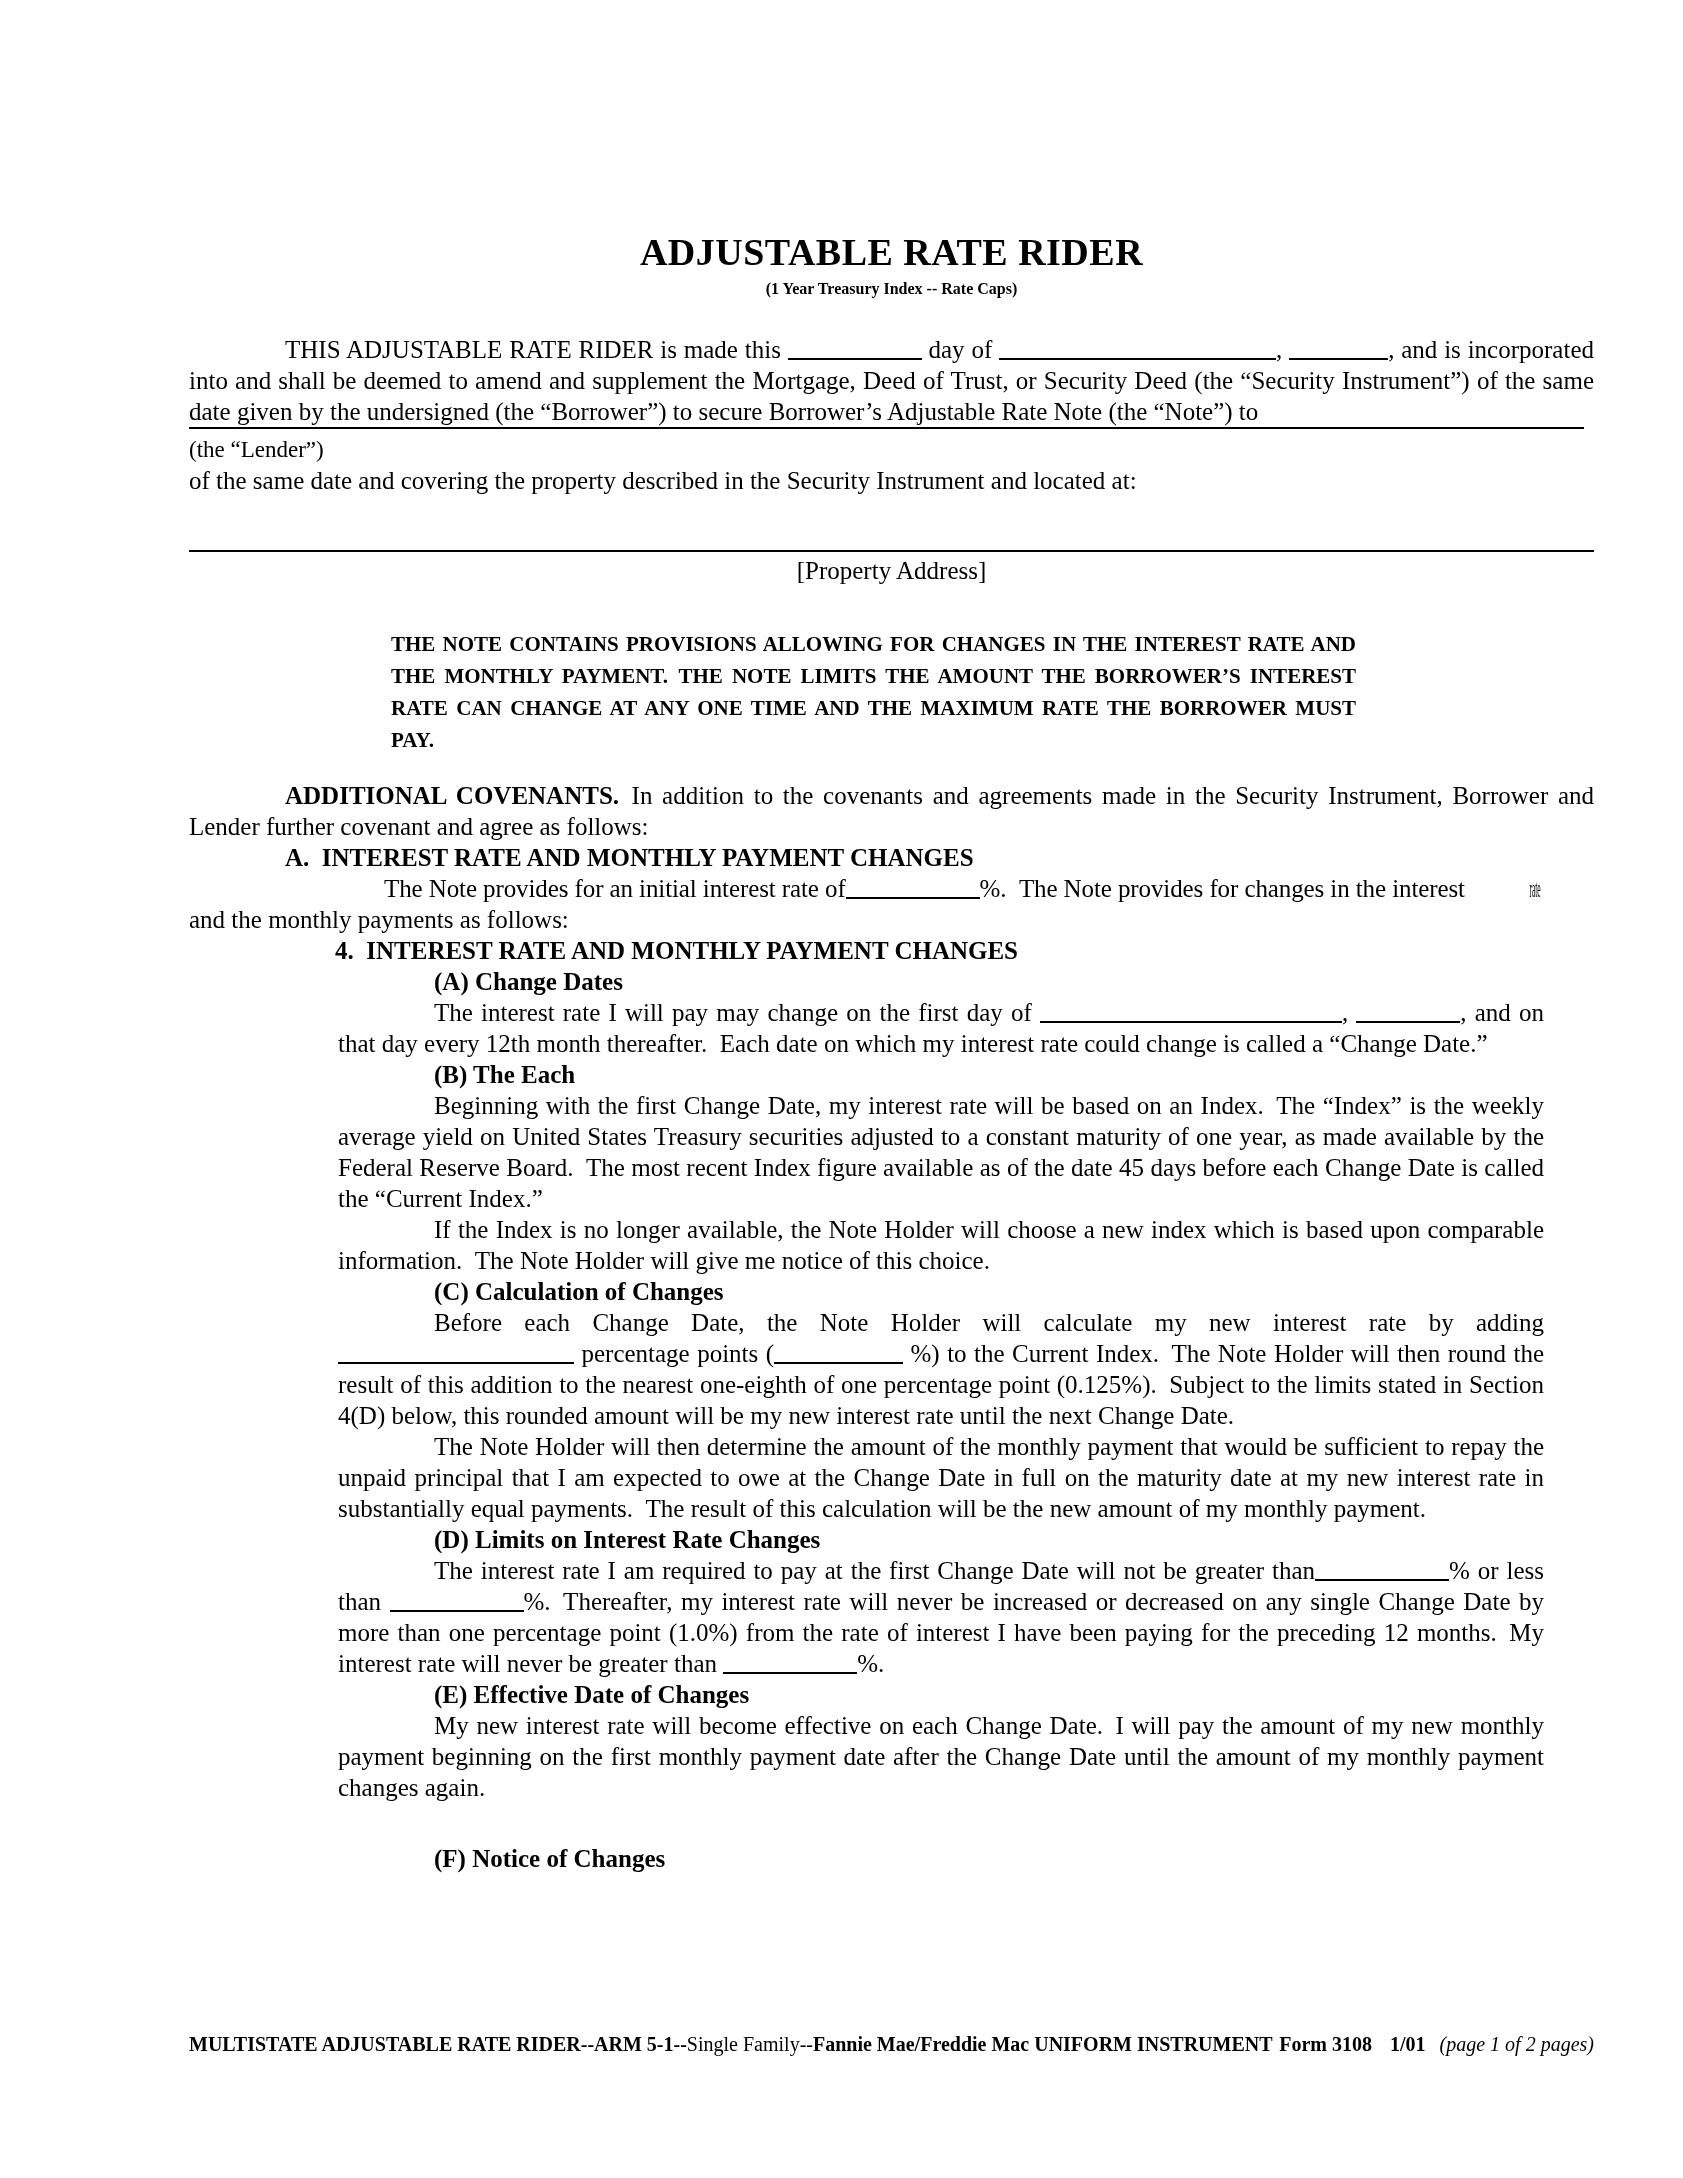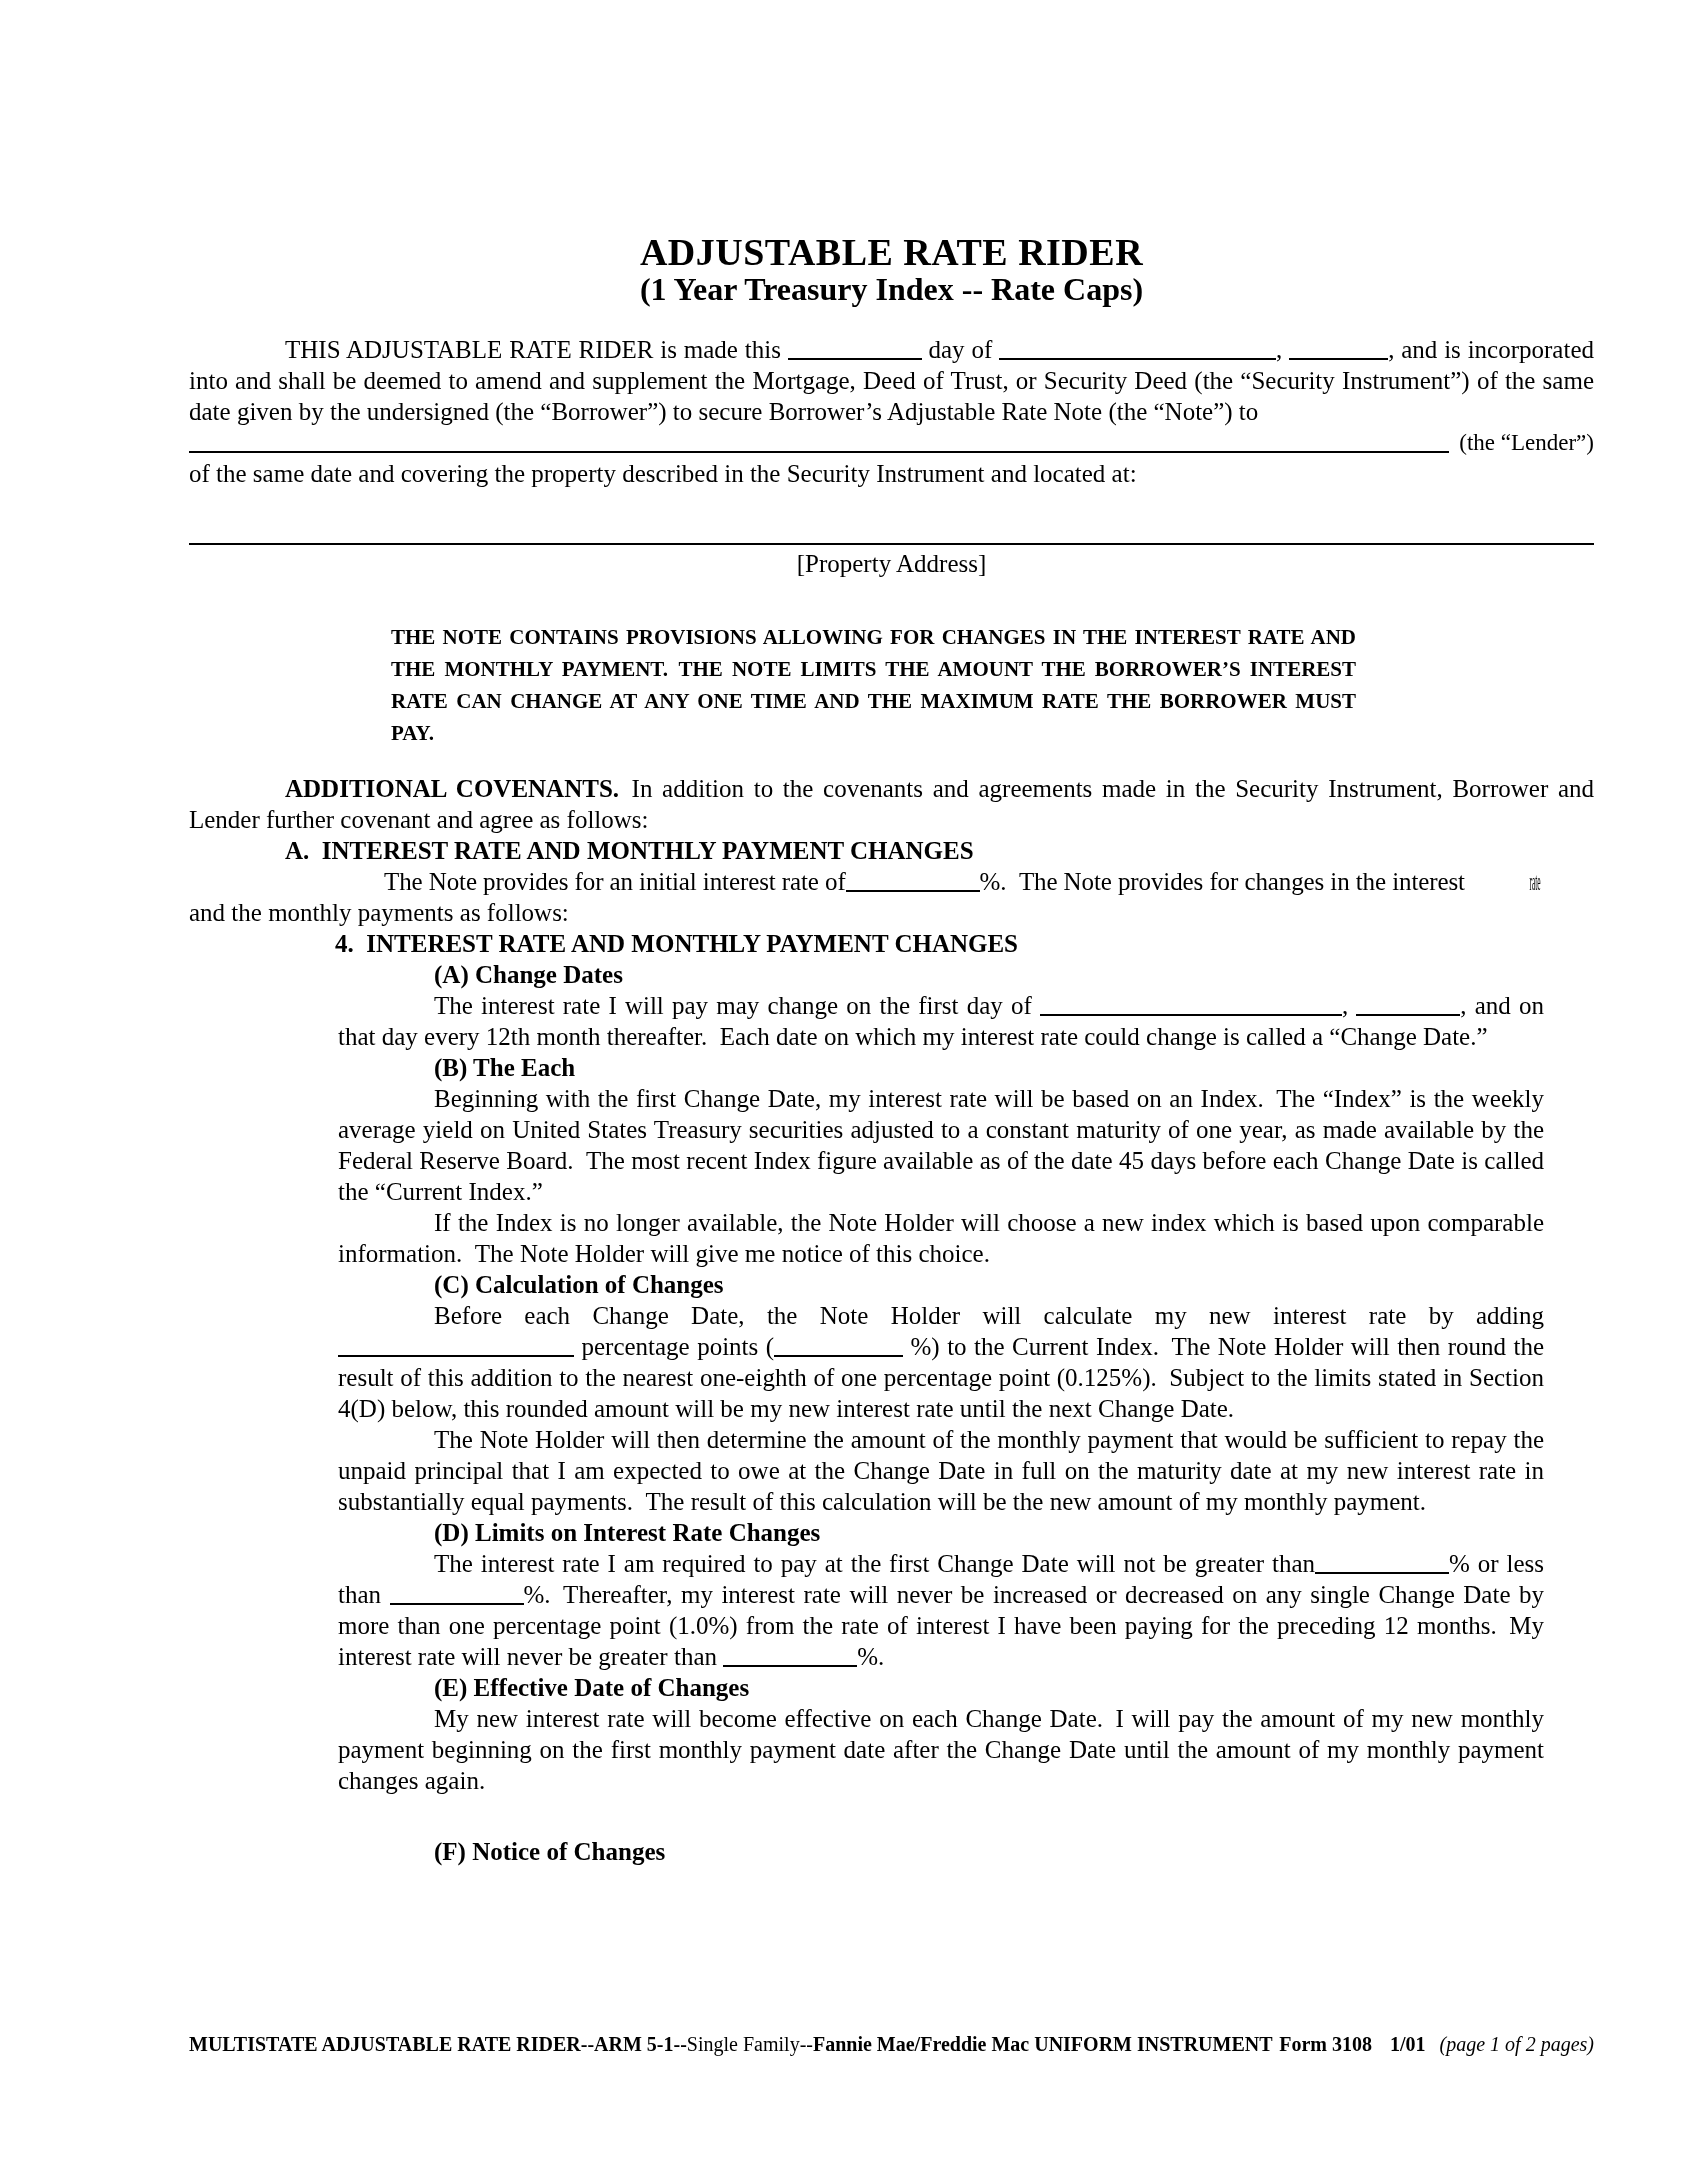--- a/index.html
+++ b/index.html
@@ -8,28 +8,28 @@
     width:1683px;height:2178px;
     box-sizing:border-box;
     padding:230px 129px 0 149px;
     background:#ffffff;
     color:#000;
     font-family:"Liberation Serif","DejaVu Serif",serif;
     font-size:23px;line-height:31px;margin-left:40px;
   }
   h1,h2,h3,p{margin:0;padding:0;font-size:25px;line-height:31px;font-weight:normal;}
   .title{text-align:center;font-size:38px;line-height:44px;font-weight:bold;letter-spacing:0.5px;}
-  .subtitle{text-align:center;font-size:32px;line-height:30px;font-weight:bold;}
+  .subtitle{text-align:center;font-size:16px;line-height:30px;font-weight:bold;}
   .just{text-align:justify;}
   .ind1{text-indent:96px;}
   .intro{margin-top:30px;}
   .blank{display:inline-block;height:2px;border-bottom:2px solid #000;vertical-align:-2px;}
   .w100{width:99px}.w105{width:104px}.w130{width:129px}.w135{width:134px}
   .w238{width:236px}.w280{width:277px}.w305{width:302px}
-  .lender-row{display:flex;align-items:flex-end;}
+  .lender-row{display:flex;flex-direction:column;}
   .lender-fill{flex:1 1 auto;border-bottom:2px solid #000;margin:0 10px 5px 0;height:0;}
   .hr{border-top:2px solid #000;margin-top:54px;}
   .pa-label{text-align:center;margin-top:3px;}
   .notice{margin:42px 238px 0 202px;font-weight:bold;font-size:21px;line-height:32px;text-align:justify;}
   .cov{margin-top:24px;}
   .bold{font-weight:bold;}
   .h-a{font-weight:bold;text-indent:96px;}
   .h-4{font-weight:bold;text-indent:146px;}
   .rate-line{text-indent:195px;white-space:nowrap;letter-spacing:-0.1px;}
   .squash{display:inline-block;width:15px;transform:scaleX(.3);transform-origin:0 60%;white-space:nowrap;}

